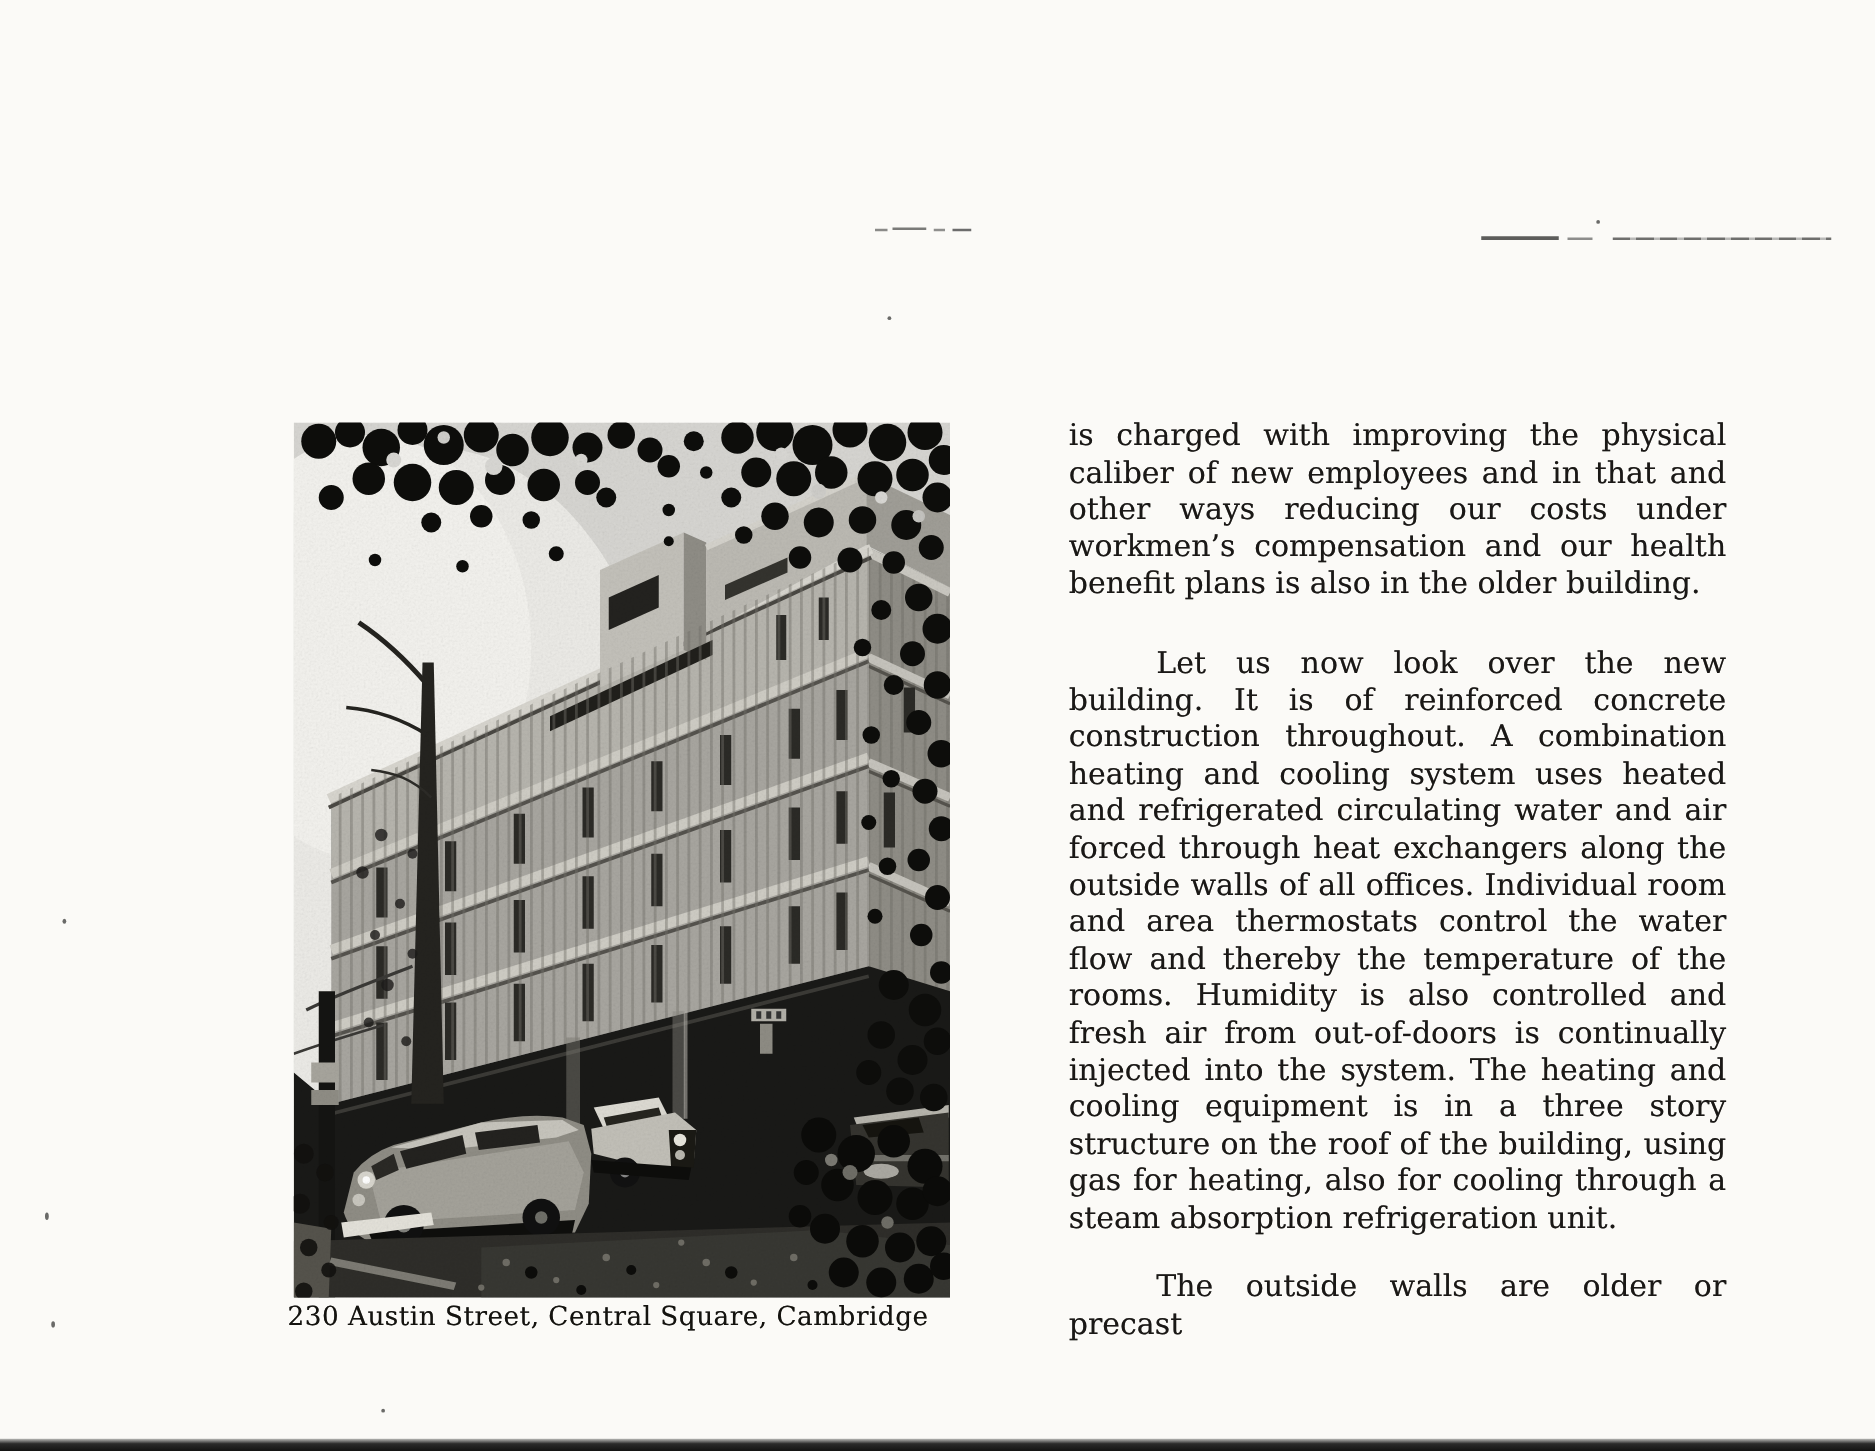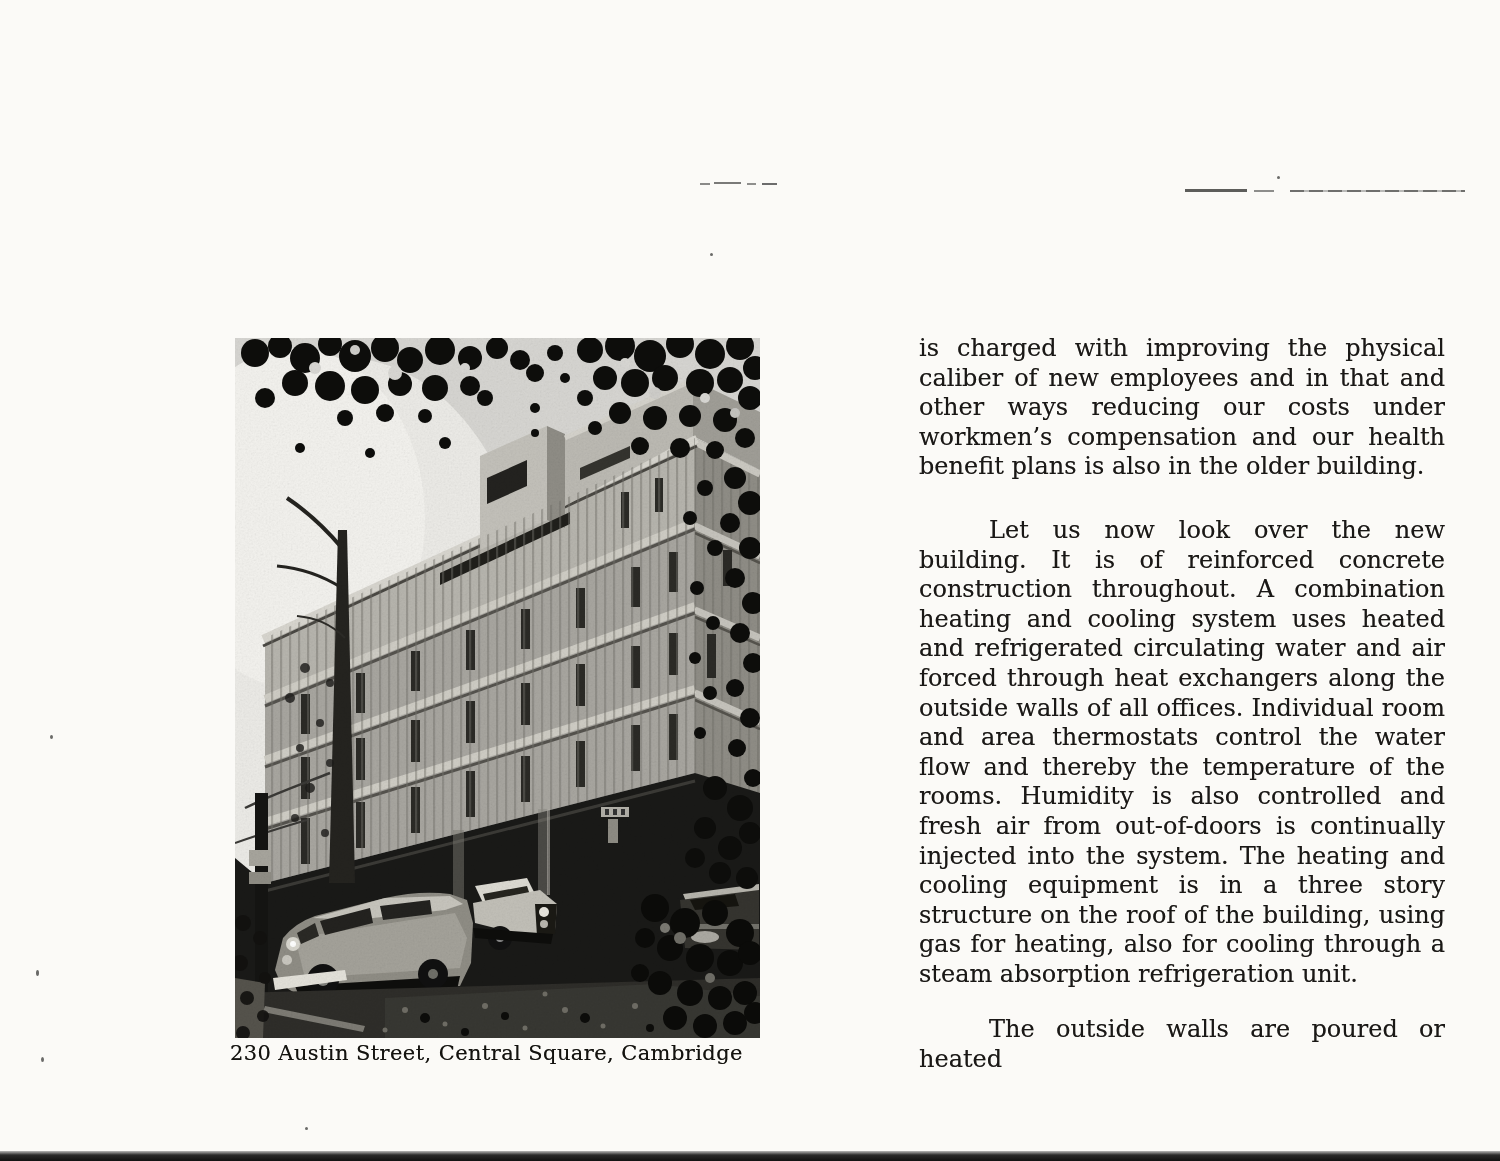--- a/index.html
+++ b/index.html
@@ -15,21 +15,21 @@
     position:absolute;left:235px;top:338px;width:525px;height:700px;margin:0;
   }
   .photo svg{display:block;width:100%;height:100%;}
   .caption{
     position:absolute;left:230px;top:1041px;width:520px;
     font-size:21px;color:#14130f;letter-spacing:.4px;white-space:nowrap;
     text-shadow:0 0 .5px rgba(0,0,0,.55);
   }
   
   .text-col{
-    position:absolute;left:919px;top:334px;width:526px;
+    position:absolute;left:855px;top:334px;width:526px;
     font-size:24px;line-height:29.6px;color:#1a1816;
     text-align:justify;
     text-shadow:0 0 .4px rgba(20,18,14,.5);
   }
   .text-col p{margin:0;}
   .text-col p.gap1{margin-top:34px;}
   .text-col p.gap2{margin-top:26px;}
   .text-col p.indent{text-indent:70px;}
   
   .artifact{position:absolute;background:#6c6c6c;}
@@ -385,17 +385,17 @@
 
       <rect width="525" height="700" filter="url(#grain)" opacity="0.16" style="mix-blend-mode:multiply"></rect>
     </svg>
   </figure>
 
   <div class="caption">230 Austin Street, Central Square, Cambridge</div>
 
   <div class="text-col">
     <p>is charged with improving the physical caliber of new employees and in that and other ways reducing our costs under workmen’s compensation and our health benefit plans is also in the older building.</p>
     <p class="gap1 indent">Let us now look over the new building. It is of reinforced concrete construction throughout. A combination heating and cooling system uses heated and refrigerated circulating water and air forced through heat exchangers along the outside walls of all offices. Individual room and area thermostats control the water flow and thereby the temperature of the rooms. Humidity is also controlled and fresh air from out-of-doors is continually injected into the system. The heating and cooling equipment is in a three story structure on the roof of the building, using gas for heating, also for cooling through a steam absorption refrigeration unit.</p>
-    <p class="gap2 indent">The outside walls are poured or heated</p>
+    <p class="gap2 indent">The outside walls are older or precast</p>
   </div>
 
   <div class="bottom-strip"></div>
 </div>
 
 </body></html>

